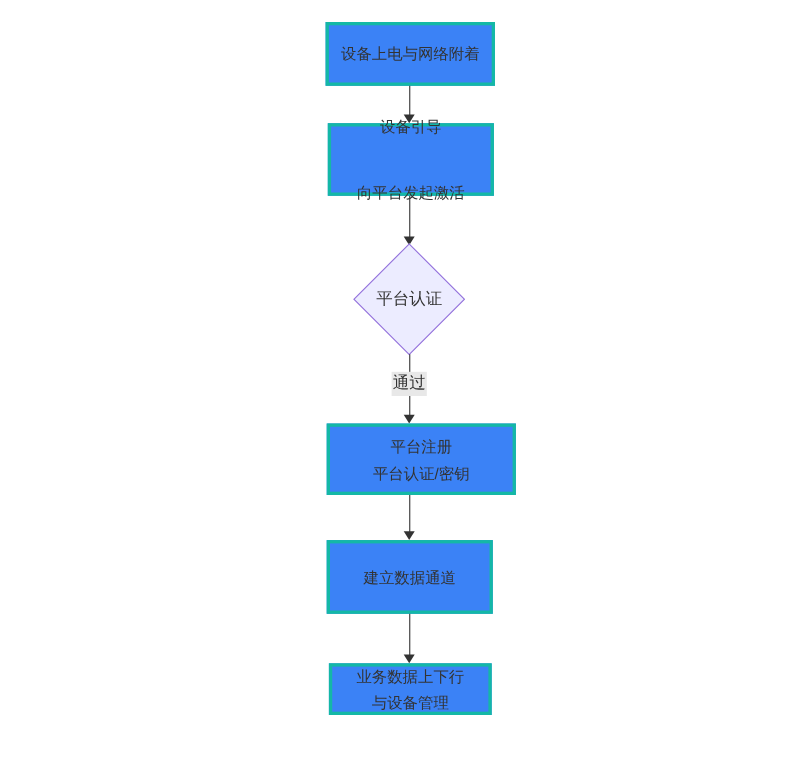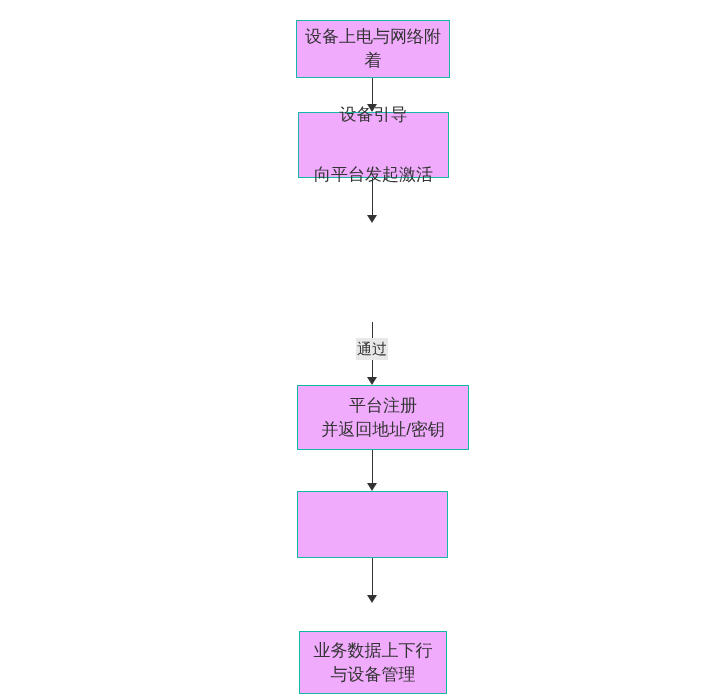--- a/index.html
+++ b/index.html
@@ -11,29 +11,29 @@
     position: relative;
     width: 726px;
     height: 700px;
     background: #ffffff;
     font-family: "Liberation Sans", "DejaVu Sans", sans-serif;
     color: #333333;
     overflow: hidden;
   }
   .node {
     position: absolute;
-    background: #f0abfc;
-    border: 1px solid #14b8a6;
+    background: #3b82f6;
+    border: 3px solid #14b8a6;
     box-sizing: border-box;
     display: flex;
     flex-direction: column;
     align-items: center;
     justify-content: center;
     text-align: center;
-    font-size: 17px;
+    font-size: 14px;
     line-height: 24px;
     color: #333333;
   }
   .edge-line {
     position: absolute;
     width: 1px;
     background: #333333;
   }
   .arrowhead {
     position: absolute;
@@ -96,37 +96,42 @@
   <div class="arrowhead" style="left:367px; top:104px;"></div>
 
   <div class="node" style="left:298px; top:112px; width:151px; height:66px;gap:36px;">
     <div>设备引导</div>
     <div>向平台发起激活</div>
   </div>
 
   <div class="edge-line" style="left:372px; top:178px; height:38px;"></div>
   <div class="arrowhead" style="left:367px; top:215px;"></div>
 
+  <div class="diamond-wrap">
+    <div class="diamond-shape"></div>
+    <div class="diamond-label">平台认证</div>
+  </div>
 
   <div class="edge-line" style="left:372px; top:322px; height:56px;"></div>
   <div class="edge-label">通过</div>
   <div class="arrowhead" style="left:367px; top:377px;"></div>
 
   <div class="node" style="left:297px; top:385px; width:172px; height:65px;">
     <div>平台注册</div>
-    <div>并返回地址/密钥</div>
+    <div>平台认证/密钥</div>
   </div>
 
   <div class="edge-line" style="left:372px; top:450px; height:34px;"></div>
   <div class="arrowhead" style="left:367px; top:483px;"></div>
 
   <div class="node" style="left:297px; top:491px; width:151px; height:67px;">
+    <div>建立数据通道</div>
   </div>
 
   <div class="edge-line" style="left:372px; top:558px; height:38px;"></div>
   <div class="arrowhead" style="left:367px; top:595px;"></div>
 
-  <div class="node" style="left:299px; top:603px; width:148px; height:63px;margin-top:28px;">
+  <div class="node" style="left:299px; top:603px; width:148px; height:47px;">
     <div>业务数据上下行</div>
     <div>与设备管理</div>
   </div>
 
 </div>
 
 </body></html>

